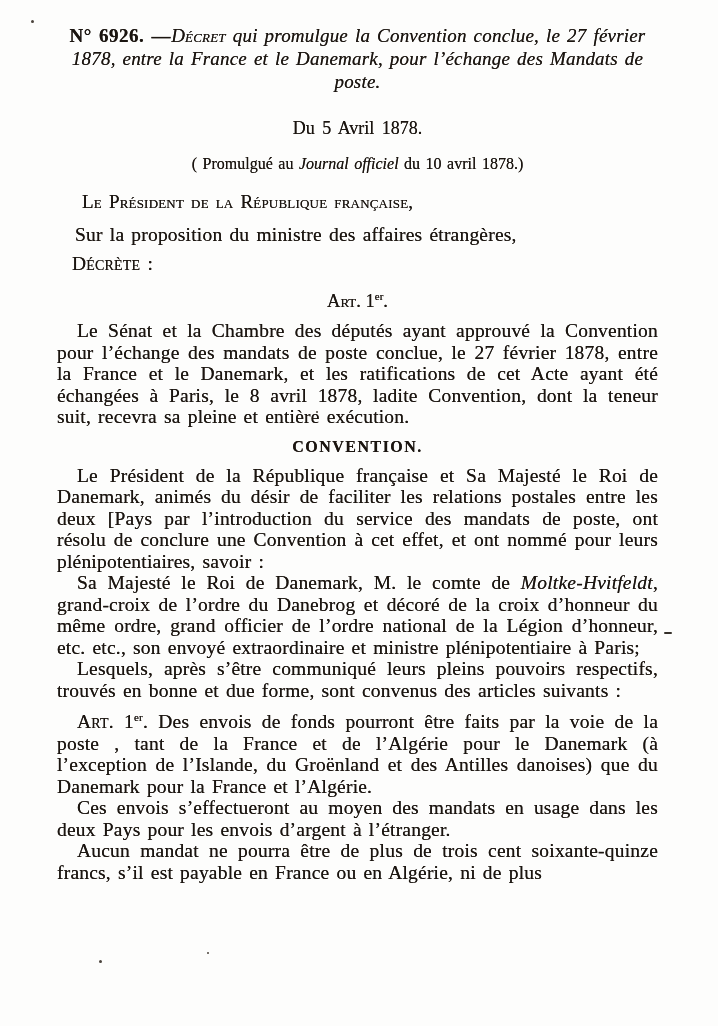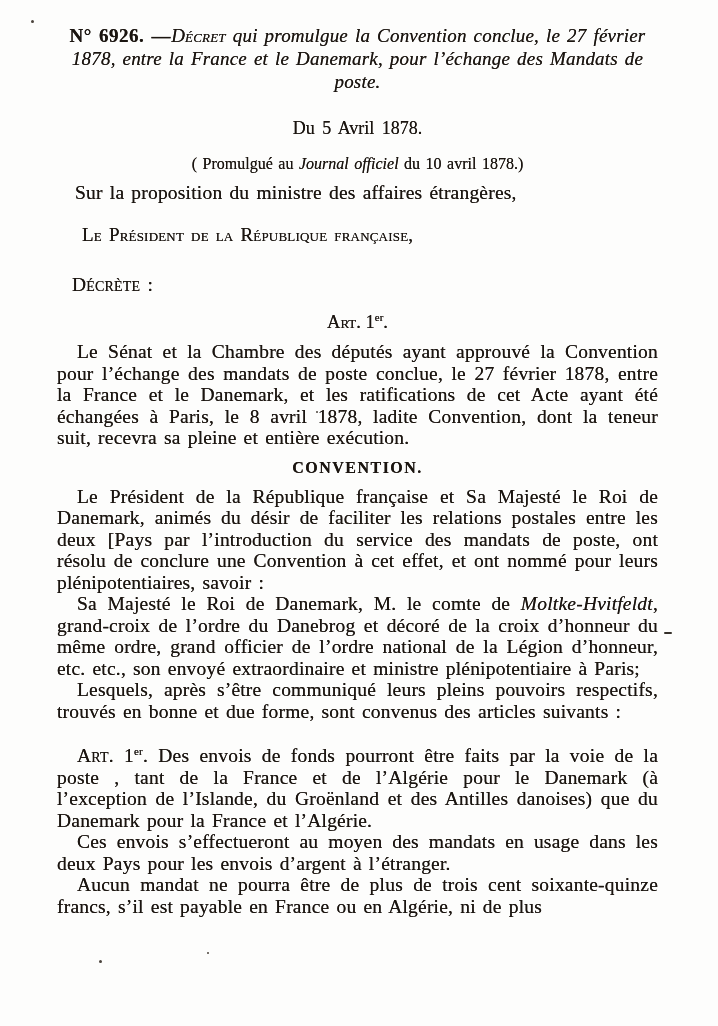--- a/index.html
+++ b/index.html
@@ -39,21 +39,21 @@
     text-align:center;
     font-size:16px;
     line-height:17px;
     word-spacing:1.5px;
   }
   .ital{font-style:italic;}
 
   .pre-line{font-size:19.5px;line-height:24px;letter-spacing:0.2px;word-spacing:2px;}
   .ind-president{margin-top:18px;padding-left:25px;font-size:19px;}
   .ind-sur{margin-top:9px;padding-left:18px;}
-  .ind-decrete{margin-top:26px;padding-left:15px;}
+  .ind-decrete{margin-top:5px;padding-left:15px;}
 
   .art-heading{
     margin-top:15px;
     text-align:center;
     font-size:18.5px;
     line-height:21px;
   }
   sup.ord{font-size:11px;vertical-align:super;line-height:0;}
 
   .body-para{
@@ -67,21 +67,21 @@
   .decree-para{margin-top:8px;}
   .conv-heading{
     margin-top:10px;
     text-align:center;
     font-size:16px;
     font-weight:bold;
     letter-spacing:1.5px;
     line-height:18px;
   }
   .conv-intro{margin-top:9px;}
-  .art1-para{margin-top:23px;}
+  .art1-para{margin-top:10px;}
 
   .speck{position:absolute;background:#4a433c;border-radius:50%;}
   .speck.dot-a{left:31px;top:20px;width:3px;height:3px;}
   .speck.dot-b{left:99px;top:960px;width:3px;height:3px;}
   .speck.dot-c{left:207px;top:952px;width:2px;height:2px;}
   .speck.dot-d{left:316px;top:411px;width:2px;height:2px;}
   .dash-mark{position:absolute;left:664px;top:632px;width:8px;height:2px;background:#35302a;border-radius:1px;}
 </style>
 </head>
 <body>
@@ -94,23 +94,23 @@
   <span class="speck dot-c"></span>
 
   <div class="text-col">
 
     <p class="title"><span class="upright">N° 6926. —</span><span class="scaps">Décret</span><span> qui promulgue la Convention conclue, le 27 février 1878, entre la France et le Danemark, pour l’échange des Mandats de poste.</span></p>
 
     <p class="dateline">Du 5 Avril 1878.</p>
 
     <p class="promulg"><span>( Promulgué au </span><span class="ital">Journal officiel</span><span> du 10 avril 1878.)</span></p>
 
+    <p class="pre-line scaps ind-president">Le Président de la République française,</p>
+
     <p class="pre-line ind-sur">Sur la proposition du ministre des affaires étrangères,</p>
-
-    <p class="pre-line scaps ind-president">Le Président de la République française,</p>
 
     <p class="pre-line scaps ind-decrete">Décrète :</p>
 
     <p class="art-heading"><span class="scaps">Art.</span><span> 1</span><sup class="ord">er</sup><span>.</span></p>
 
     <p class="body-para decree-para">Le Sénat et la Chambre des députés ayant approuvé la Convention pour l’échange des mandats de poste conclue, le 27 février 1878, entre la France et le Danemark, et les ratifications de cet Acte ayant été échangées à Paris, le 8 avril 1878, ladite Convention, dont la teneur suit, recevra sa pleine et entière exécution.</p>
 
     <p class="conv-heading">CONVENTION.</p>
 
     <p class="body-para conv-intro">Le Président de la République française et Sa Majesté le Roi de Danemark, animés du désir de faciliter les relations postales entre les deux [Pays par l’introduction du service des mandats de poste, ont résolu de conclure une Convention à cet effet, et ont nommé pour leurs plénipotentiaires, savoir :</p>

